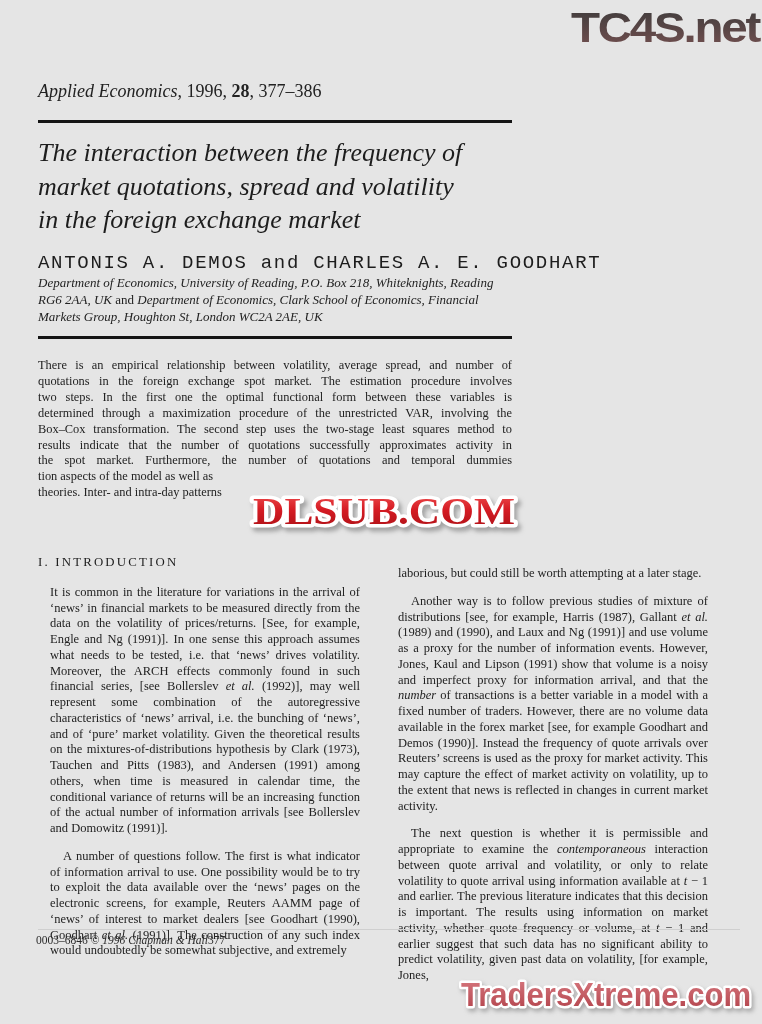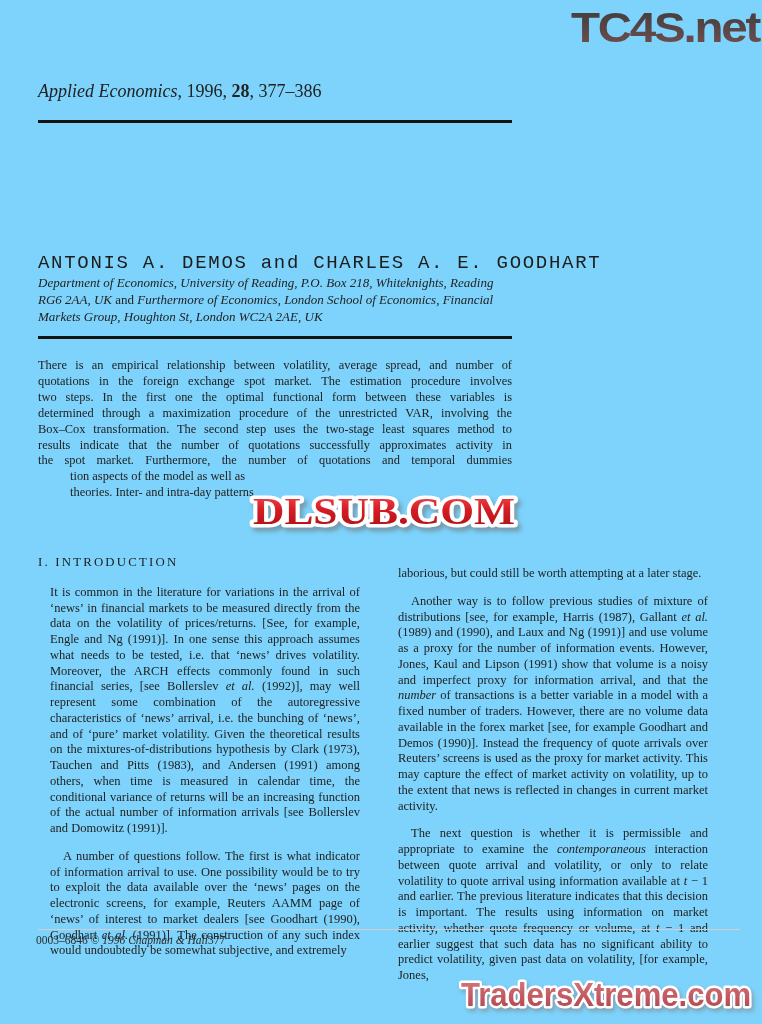--- a/index.html
+++ b/index.html
@@ -1,16 +1,16 @@
 <!DOCTYPE html>
 <html><head>
 <meta charset="utf-8">
 <style>
   html,body{margin:0;padding:0;background:#ffffff;}
-  #page{position:relative;width:762px;height:1024px;background:#7dd3fc;overflow:hidden;
+  #page{position:relative;width:762px;height:1024px;background:#e5e5e5;overflow:hidden;
         font-family:"Liberation Serif", serif;color:#222;}
   .abs-pos{position:absolute;}
 
   
   .wm-top{left:568px;top:4px;width:194px;height:46px;}
   .wm-mid{left:242px;top:485px;width:284px;height:52px;filter:drop-shadow(3px 4px 2px rgba(110,110,110,0.55));}
   .wm-bottom{left:450px;top:970px;width:312px;height:50px;filter:drop-shadow(2px 3px 2px rgba(130,130,130,0.6));}
 
   .journal-line{left:38px;top:81px;font-size:18px;white-space:nowrap;}
   .sg-i{font-style:italic;}
@@ -20,21 +20,21 @@
   .rule-title{left:38px;top:120px;width:474px;}
   .rule-abstract{left:38px;top:336px;width:474px;}
 
   .title{left:38px;top:136px;width:500px;font-size:26px;line-height:33.5px;font-style:italic;color:#1d1d1d;}
   .authors{left:38px;top:252px;font-size:19px;letter-spacing:1.7px;color:#1d1d1d;white-space:nowrap;font-family:Liberation Mono, monospace;}
   .affiliation{left:38px;top:275px;width:466px;font-size:13px;line-height:16.8px;}
   .affiliation .sg-i{font-style:italic;}
 
   .abstract{left:38px;top:358px;width:474px;font-size:12.4px;line-height:15.9px;}
   .abs-line{text-align:justify;text-align-last:justify;white-space:normal;}
-  .abs-line.partial{text-align-last:left;margin-left:32px;}
+  .abs-line.partial{text-align-last:left;}
 
   .columns{left:38px;top:554px;width:694px;display:flex;gap:14px;}
   .col{width:334px;font-size:12.5px;line-height:15.75px;text-align:justify;}
   .col p{margin:12px;}
   .col p.indent{text-indent:13px;}
   .section-heading{font-size:12.8px;letter-spacing:2.2px;margin:1px 0 14px 0;color:#1d1d1d;}
 
   .footer-rule{left:38px;top:929px;width:702px;height:1px;background:#cfcfcf;}
   .footer{left:36px;top:934px;width:702px;display:flex;justify-content:flex-start;font-size:11.5px;color:#2a2a2a;}
 </style>
@@ -50,24 +50,29 @@
         <stop offset="1" stop-color="#755050"></stop>
       </linearGradient>
     </defs>
     <text x="97" y="38" text-anchor="middle" font-family="Liberation Sans, sans-serif" font-weight="bold" font-size="42" letter-spacing="-2" textLength="188" lengthAdjust="spacingAndGlyphs" fill="url(#gTop)">TC4S.net</text>
   </svg>
 
   <div class="abs-pos journal-line"><span class="sg-i">Applied Economics</span><span>, 1996, </span><span class="sg-b">28</span><span>, 377–386</span></div>
 
   <div class="abs-pos rule rule-title"></div>
 
+  <div class="abs-pos title">
+    <div>The interaction between the frequency of</div>
+    <div>market quotations, spread and volatility</div>
+    <div>in the foreign exchange market</div>
+  </div>
 
   <div class="abs-pos authors">ANTONIS A. DEMOS and CHARLES A. E. GOODHART</div>
 
-  <div class="abs-pos affiliation"><span class="sg-i">Department of Economics, University of Reading, P.O. Box 218, Whiteknights, Reading RG6 2AA, UK</span><span> and </span><span class="sg-i">Furthermore of Economics, London School of Economics, Financial Markets Group, Houghton St, London WC2A 2AE, UK</span></div>
+  <div class="abs-pos affiliation"><span class="sg-i">Department of Economics, University of Reading, P.O. Box 218, Whiteknights, Reading RG6 2AA, UK</span><span> and </span><span class="sg-i">Department of Economics, Clark School of Economics, Financial Markets Group, Houghton St, London WC2A 2AE, UK</span></div>
 
   <div class="abs-pos rule rule-abstract"></div>
 
   <div class="abs-pos abstract">
     <div>
         <div class="abs-line">There is an empirical relationship between volatility, average spread, and number of</div>
         <div class="abs-line">quotations in the foreign exchange spot market. The estimation procedure involves</div>
         <div class="abs-line">two steps. In the first one the optimal functional form between these variables is</div>
         <div class="abs-line">determined through a maximization procedure of the unrestricted VAR, involving the</div>
         <div class="abs-line">Box–Cox transformation. The second step uses the two-stage least squares method to</div>

